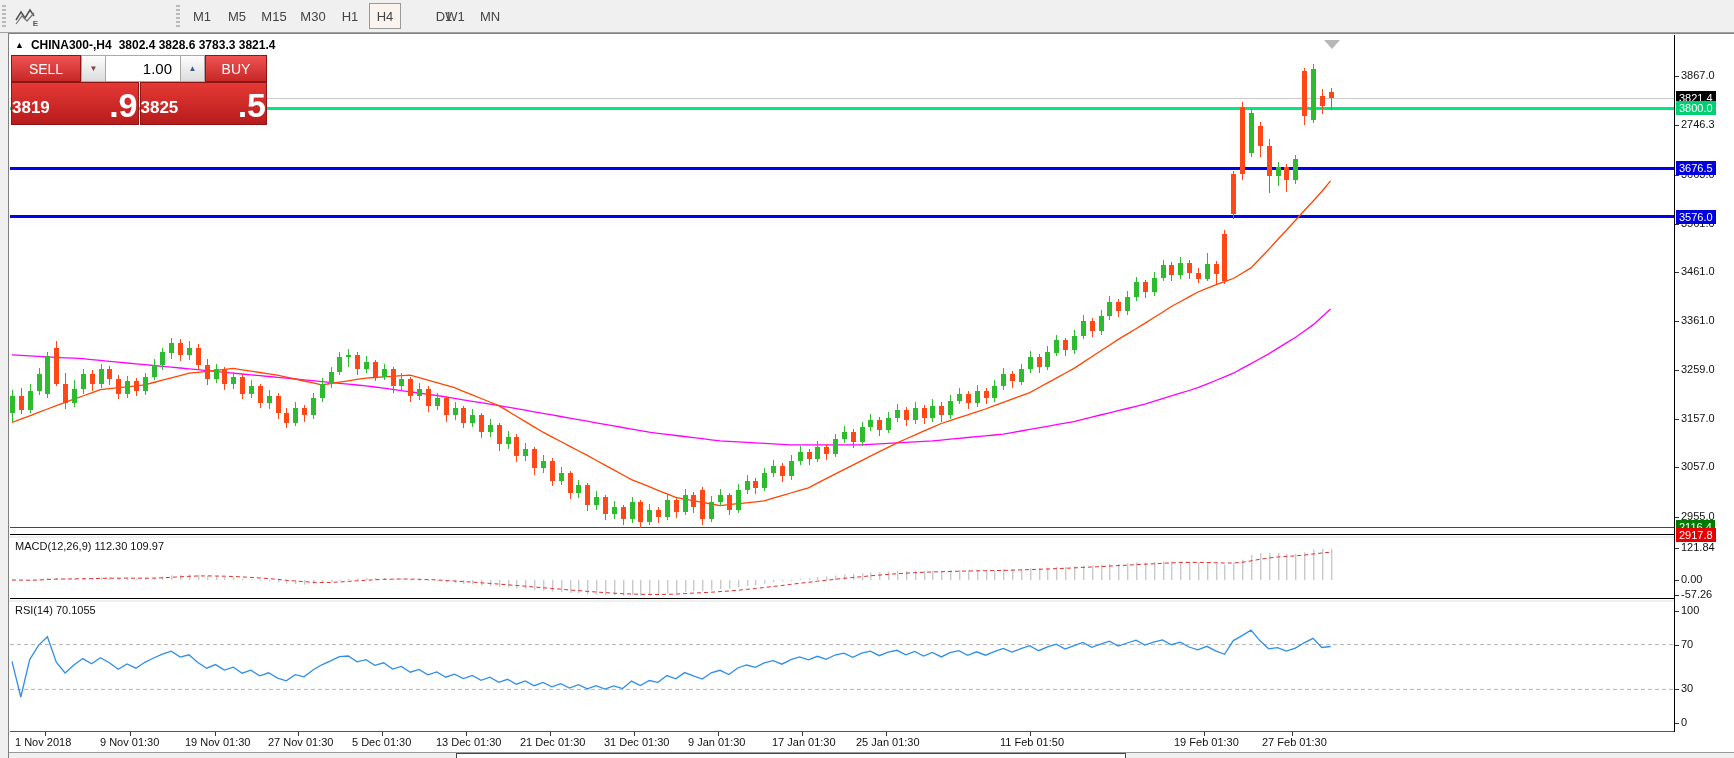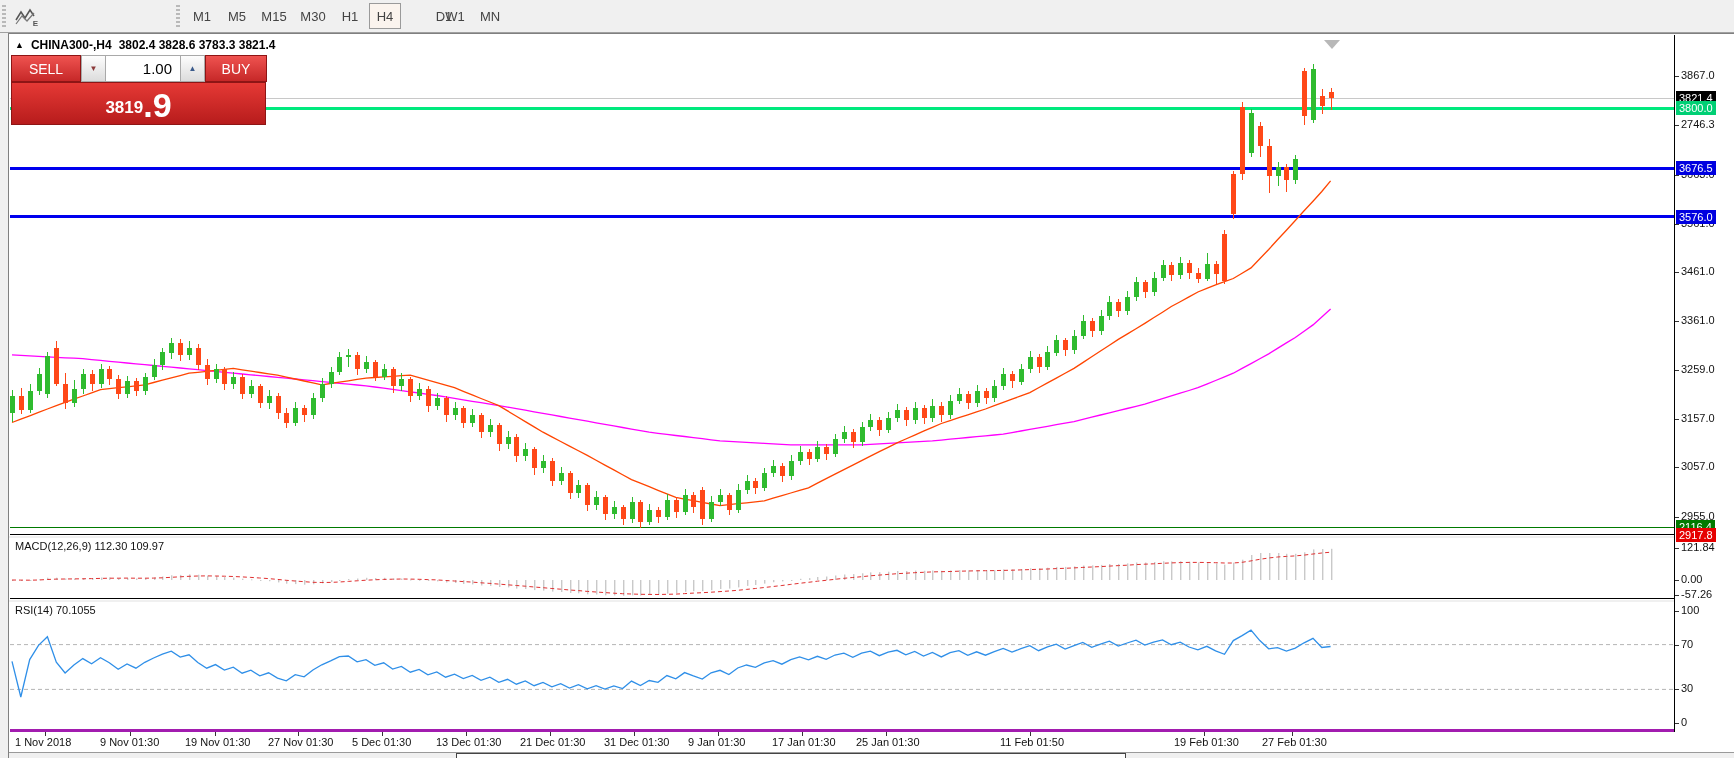--- a/index.html
+++ b/index.html
@@ -15,21 +15,21 @@
   .tficon{position:relative;width:30px;}
   .sub{position:absolute;right:1px;bottom:0px;font-size:8px;font-weight:bold;color:#555;}
   
   #chartwin{position:absolute;left:8px;top:33px;width:1726px;height:725px;background:#fff;border-left:1px solid #808080;border-top:1px solid #808080;}
   .pane{position:absolute;left:1px;background:#fff;overflow:hidden;}
   .pane svg{display:block;}
   #pane-price{top:1px;width:1664px;height:500px;border-bottom:1px solid #000;}
   #sep1{position:absolute;left:0;top:502px;width:1666px;height:2px;background:#f0f0f0;}
   #pane-macd{top:504px;width:1664px;height:61px;border-bottom:1px solid #000;}
   #sep2{position:absolute;left:0;top:566px;width:1666px;height:2px;background:#f0f0f0;}
-  #pane-rsi{top:568px;width:1664px;height:130px;border-bottom:3px solid #a21caf;text-align:center;}
+  #pane-rsi{top:568px;width:1664px;height:130px;border-bottom:1px solid #a21caf;text-align:center;}
   #axiscol{position:absolute;left:1665px;top:1px;width:60px;height:697px;background:#fff;border-left:1px solid #000;}
   .tick{position:absolute;left:6px;color:#111;font-size:11px;white-space:nowrap;}
   .tickdash{position:absolute;left:0px;width:4px;height:1px;background:#333;}
   .badge{position:absolute;left:1px;height:14px;line-height:14px;padding:0 3px;font-size:11px;color:#fff;white-space:nowrap;}
   
   #daterow{position:absolute;left:1px;top:699px;width:1724px;height:19px;background:#fff;}
   .dlab{position:absolute;top:3px;font-size:11px;color:#111;white-space:nowrap;}
   .dtick{position:absolute;top:-1px;width:1px;height:4px;background:#333;}
   
   #hscroll{position:absolute;left:0px;top:718px;width:1726px;height:8px;background:#f0f0f0;border-top:1px solid #9a9a9a;}
@@ -38,21 +38,21 @@
   #symhdr{position:absolute;left:6px;top:4px;font-size:12px;font-weight:bold;color:#000;display:flex;gap:7px;align-items:center;}
   #oneclick{position:absolute;left:2px;top:21px;width:228px;height:70px;}
   .ocrow1{position:absolute;left:0;top:0;width:256px;height:27px;display:flex;}
   .redbtn{background:linear-gradient(#ef5350,#c62828);color:#fff;font-size:14px;display:flex;align-items:center;justify-content:center;border:1px solid #8e1515;}
   #sellbtn{width:70px;}
   #buybtn{width:62px;}
   .spinbtn{width:25px;background:linear-gradient(#fdfdfd,#dcdcdc);border:1px solid #a9a9a9;display:flex;align-items:center;justify-content:center;font-size:9px;}
   #volinput{width:74px;border:1px solid #a9a9a9;border-left:none;border-right:none;text-align:right;padding-right:8px;font-size:15px;color:#000;font-family:"Liberation Sans",sans-serif;}
   .ocrow2{position:absolute;left:0;top:27px;width:256px;height:43px;display:flex;}
   .bigquote{flex:1;background:linear-gradient(#e53935,#b71c1c);border:1px solid #8e1515;color:#fff;
-    display:flex;align-items:flex-end;justify-content:center;padding-bottom:3px;}
+    display:flex;align-items:flex-end;justify-content:space-between;padding-bottom:3px;}
   .bigquote .main{font-size:17px;font-weight:bold;line-height:26px;}
   .bigquote .pips{font-size:34px;font-weight:bold;line-height:32px;}
   #bidbox{margin-right:1px;}
 </style>
 </head>
 <body>
 
 <div id="toolbar">
   <div class="grip" style="left:2px"></div>
   <div id="toolIcons">
@@ -675,15 +675,19 @@
       <div class="spinbtn">
         <span style="color:#3a5a8b;font-size:8px">▲</span>
       </div>
       <div id="buybtn" class="redbtn">BUY</div>
     </div>
     <div class="ocrow2">
       <div id="bidbox" class="bigquote">
         <span class="main">3819</span>
         <span class="pips">.9</span>
       </div>
+      <div id="askbox" class="bigquote">
+        <span class="main">3825</span>
+        <span class="pips">.5</span>
+      </div>
     </div>
   </div>
 </div>
 
 </body></html>

